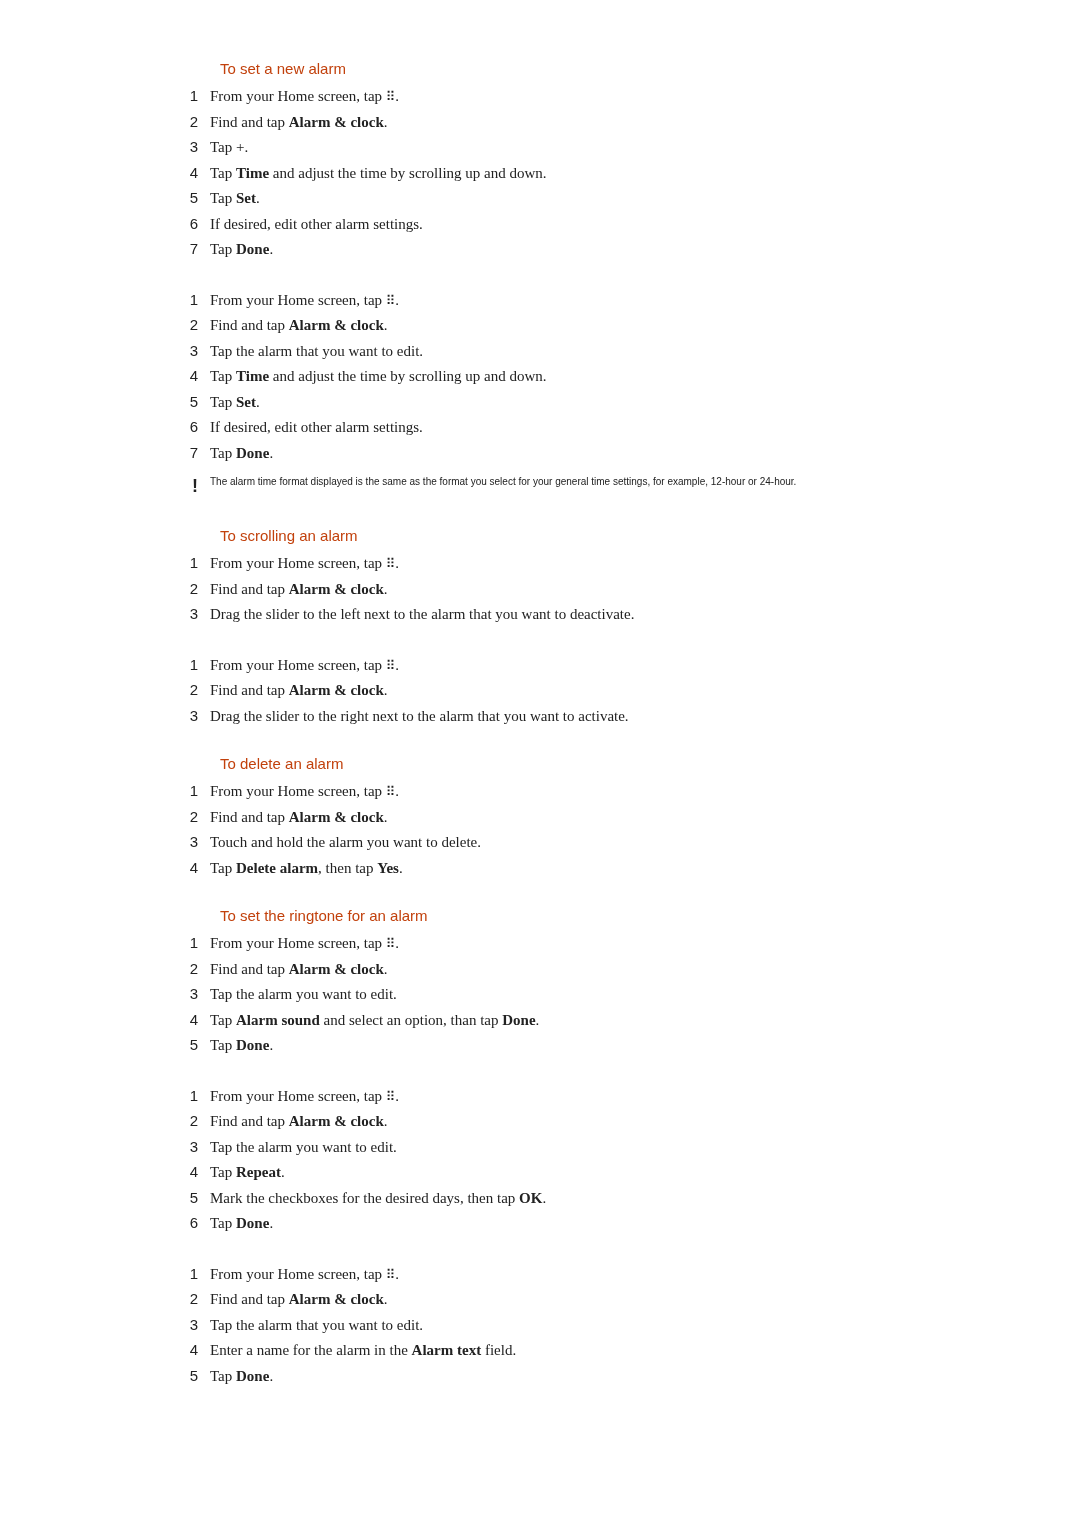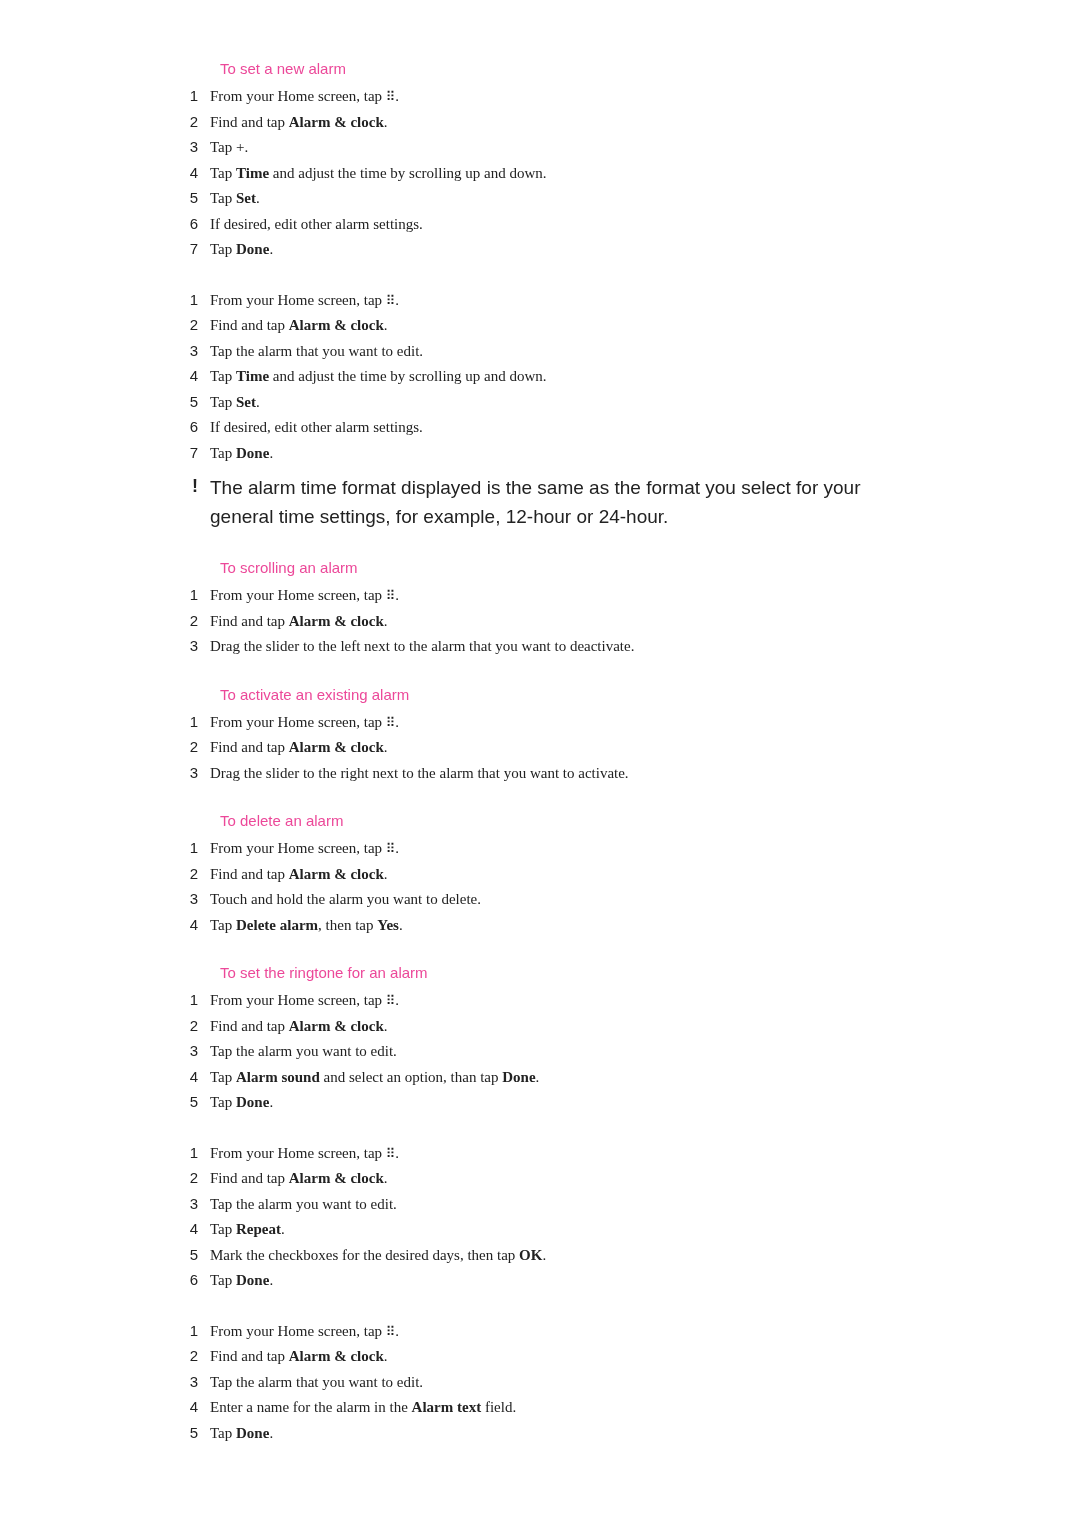--- a/index.html
+++ b/index.html
@@ -14,21 +14,21 @@
     }
     .page {
       width: 760px;
       margin: 0 auto;
       padding: 60px 0 80px 0;
     }
     .section {
       margin-bottom: 28px;
     }
     .section-title {
-      color: #ec4899;
+      color: #c2410c;
       font-size: 15px;
       font-weight: normal;
       margin-bottom: 8px;
       margin-left: 60px;
     }
     .steps {
       list-style: none;
       margin: 0;
       padding: 0;
     }
@@ -64,21 +64,21 @@
       min-width: 50px;
       text-align: right;
       padding-right: 12px;
       font-weight: bold;
       font-size: 18px;
       color: #222;
       line-height: 1.4;
     }
     .note-text {
       flex: 1;
-      font-size: 19px;
+      font-size: 10px;
       line-height: 1.5;
     }
     .grid-icon {
       display: inline-block;
       font-size: 13px;
       letter-spacing: 0;
       color: #222;
     }
   </style>
 </head>
@@ -166,21 +166,20 @@
             <span class="step-num">2</span>
             <span class="step-text">Find and tap <b>Alarm &amp; clock</b>.</span>
           </li>
           <li>
             <span class="step-num">3</span>
             <span class="step-text">Drag the slider to the left next to the alarm that you want to deactivate.</span>
           </li>
         </ul>
       </div>
       <div class="section">
-        <div class="section-title">To activate an existing alarm</div>
         <ul class="steps">
           <li>
             <span class="step-num">1</span>
             <span class="step-text">From your Home screen, tap <span class="grid-icon">⠿</span>.</span>
           </li>
           <li>
             <span class="step-num">2</span>
             <span class="step-text">Find and tap <b>Alarm &amp; clock</b>.</span>
           </li>
           <li>

